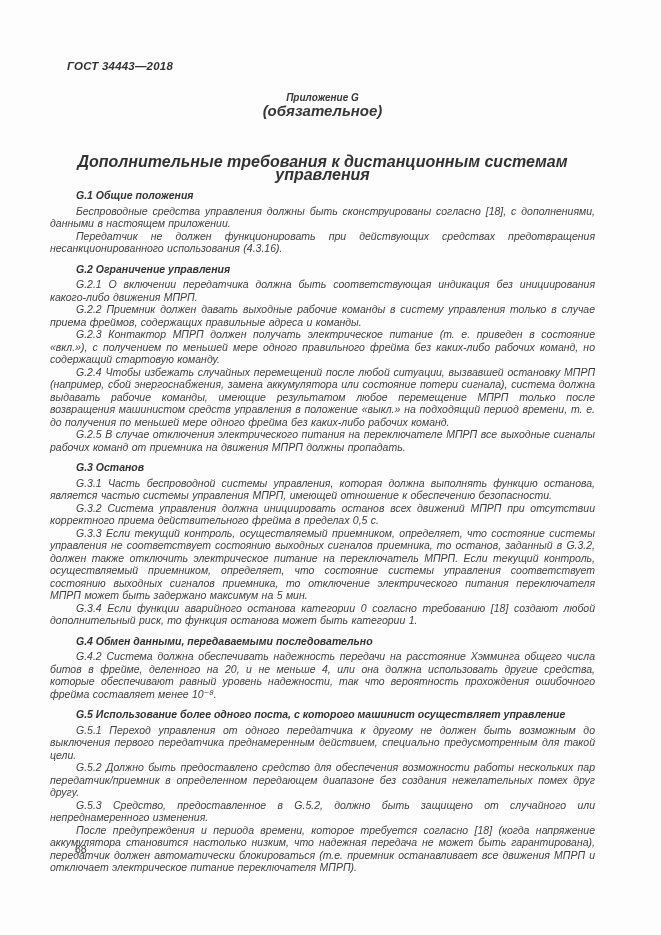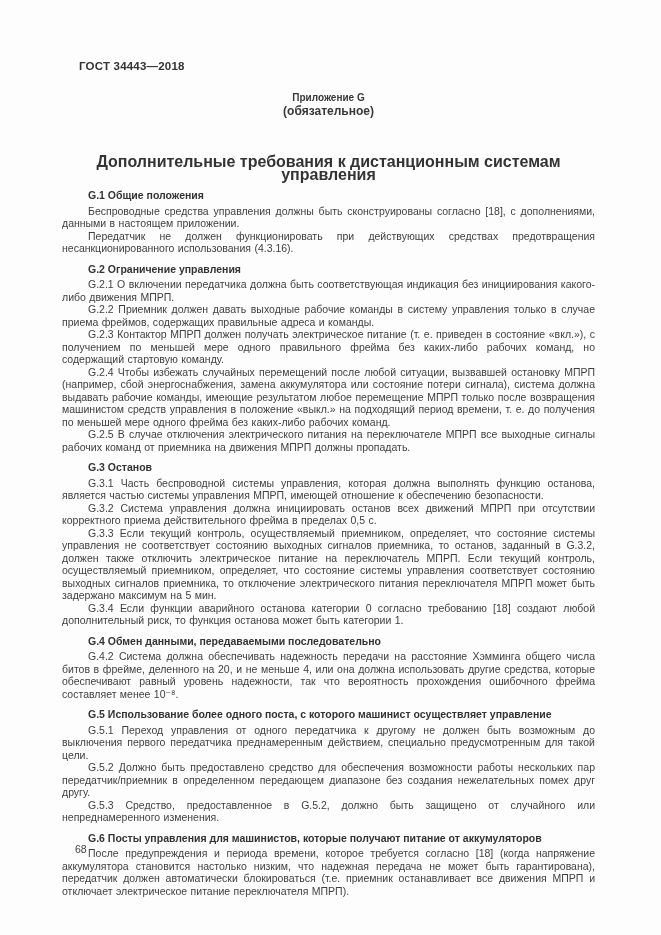--- a/index.html
+++ b/index.html
@@ -11,44 +11,45 @@
     position: relative;
     width: 661px;
     height: 935px;
     background: #fdfdfd;
     font-family: "Liberation Sans", "DejaVu Sans", sans-serif;
     color: #3d3d3d;
     overflow: hidden;
   }
   .content {
     position: absolute;
-    left: 62px;
+    left: 50px;
     right: 66px;
     top: 0;
+    font-style: italic;
   }
   .doc-header {
     margin-top: 60px;
     margin-left: 17px;
     font-size: 11.5px;
     line-height: 13px;
     font-weight: bold;
     color: #333333;
     letter-spacing: 0.2px;
   }
   .annex-label {
     margin-top: 19px;
     text-align: center;
     font-size: 10px;
     line-height: 12.5px;
     font-weight: bold;
     color: #383838;
   }
   .annex-type {
     text-align: center;
-    font-size: 12px;
+    font-size: 15px;
     line-height: 12.5px;
     font-weight: bold;
     color: #383838;
   }
   .doc-title {
     margin: 38px 0 0 0;
     text-align: center;
     font-size: 16px;
     line-height: 13px;
     font-weight: bold;
@@ -125,20 +126,19 @@
     </div>
 
     <div class="section">
       <h2 class="section-heading">G.5 Использование более одного поста, с которого машинист осуществляет управление</h2>
       <p class="para">G.5.1 Переход управления от одного передатчика к другому не должен быть возможным до выключения первого передатчика преднамеренным действием, специально предусмотренным для такой цели.</p>
       <p class="para">G.5.2 Должно быть предоставлено средство для обеспечения возможности работы нескольких пар передатчик/приемник в определенном передающем диапазоне без создания нежелательных помех друг другу.</p>
       <p class="para">G.5.3 Средство, предоставленное в G.5.2, должно быть защищено от случайного или непреднамеренного изменения.</p>
     </div>
 
     <div class="section">
-      <h2 class="section-heading">G.6 Посты управления для машинистов, которые получают питание от аккумуляторов</h2>
       <p class="para">После предупреждения и периода времени, которое требуется согласно [18] (когда напряжение аккумулятора становится настолько низким, что надежная передача не может быть гарантирована), передатчик должен автоматически блокироваться (т.е. приемник останавливает все движения МПРП и отключает электрическое питание переключателя МПРП).</p>
     </div>
 
   </div>
 
   <div class="page-number">68</div>
 </div>
 
 </body></html>

